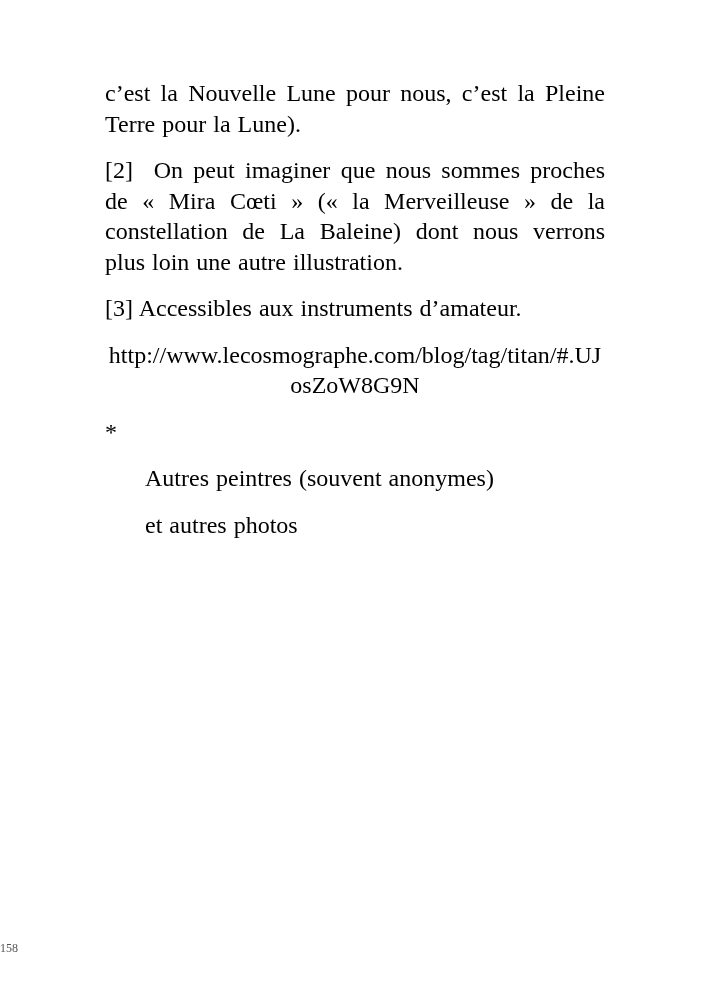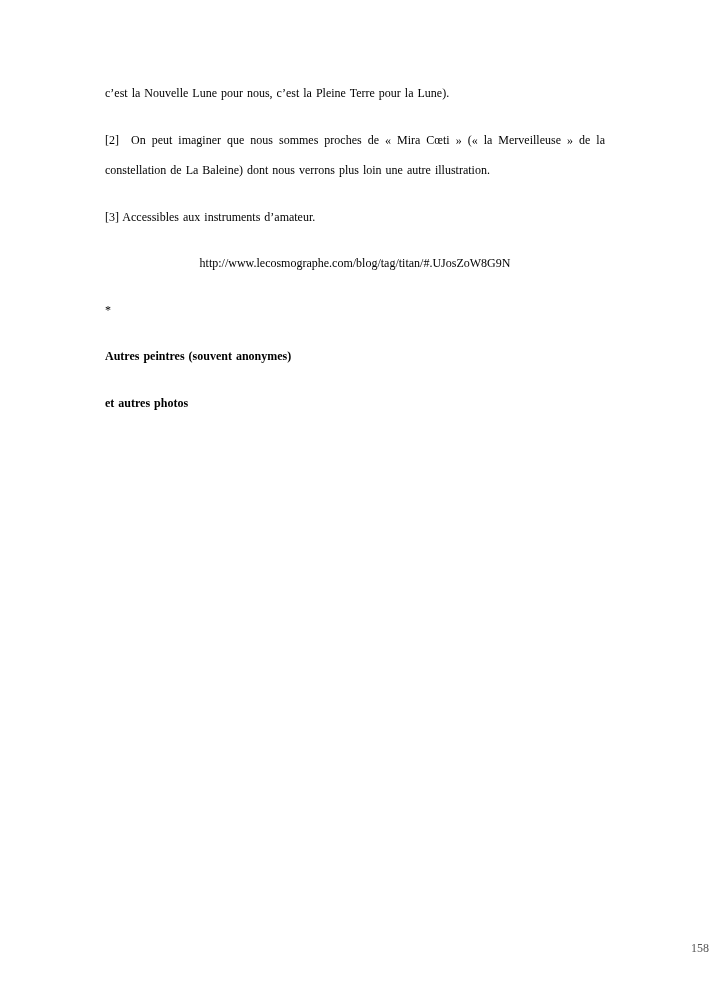--- a/index.html
+++ b/index.html
@@ -15,42 +15,43 @@
     font-family: "Liberation Serif", serif;
     color: #000000;
   }
   .page {
     position: absolute;
     inset: 0;
     padding: 78px 104px 0 105px;
     box-sizing: border-box;
   }
   .para {
-    font-size: 12px;
+    font-size: 24px;
     line-height: 30.5px;
     margin: 0 0 16px 0;
     text-align: justify;
     word-spacing: 1px;
   }
   .para.left {
     text-align: left;
   }
   .para.bold {
-    font-weight: bold;
+    font-weight: normal;
+    margin-left: 40px;
   }
   .para.url-break {
     text-align: center;
     word-break: break-all;
   }
   .page-number {
     position: absolute;
     left: 0;
     right: 0;
     bottom: 36px;
-    text-align: right;
+    text-align: left;
     font-size: 12px;
     color: #555555;
     font-family: "Liberation Serif", serif;
   }
 </style>
 </head>
 <body>
 
 <div class="page">
 

